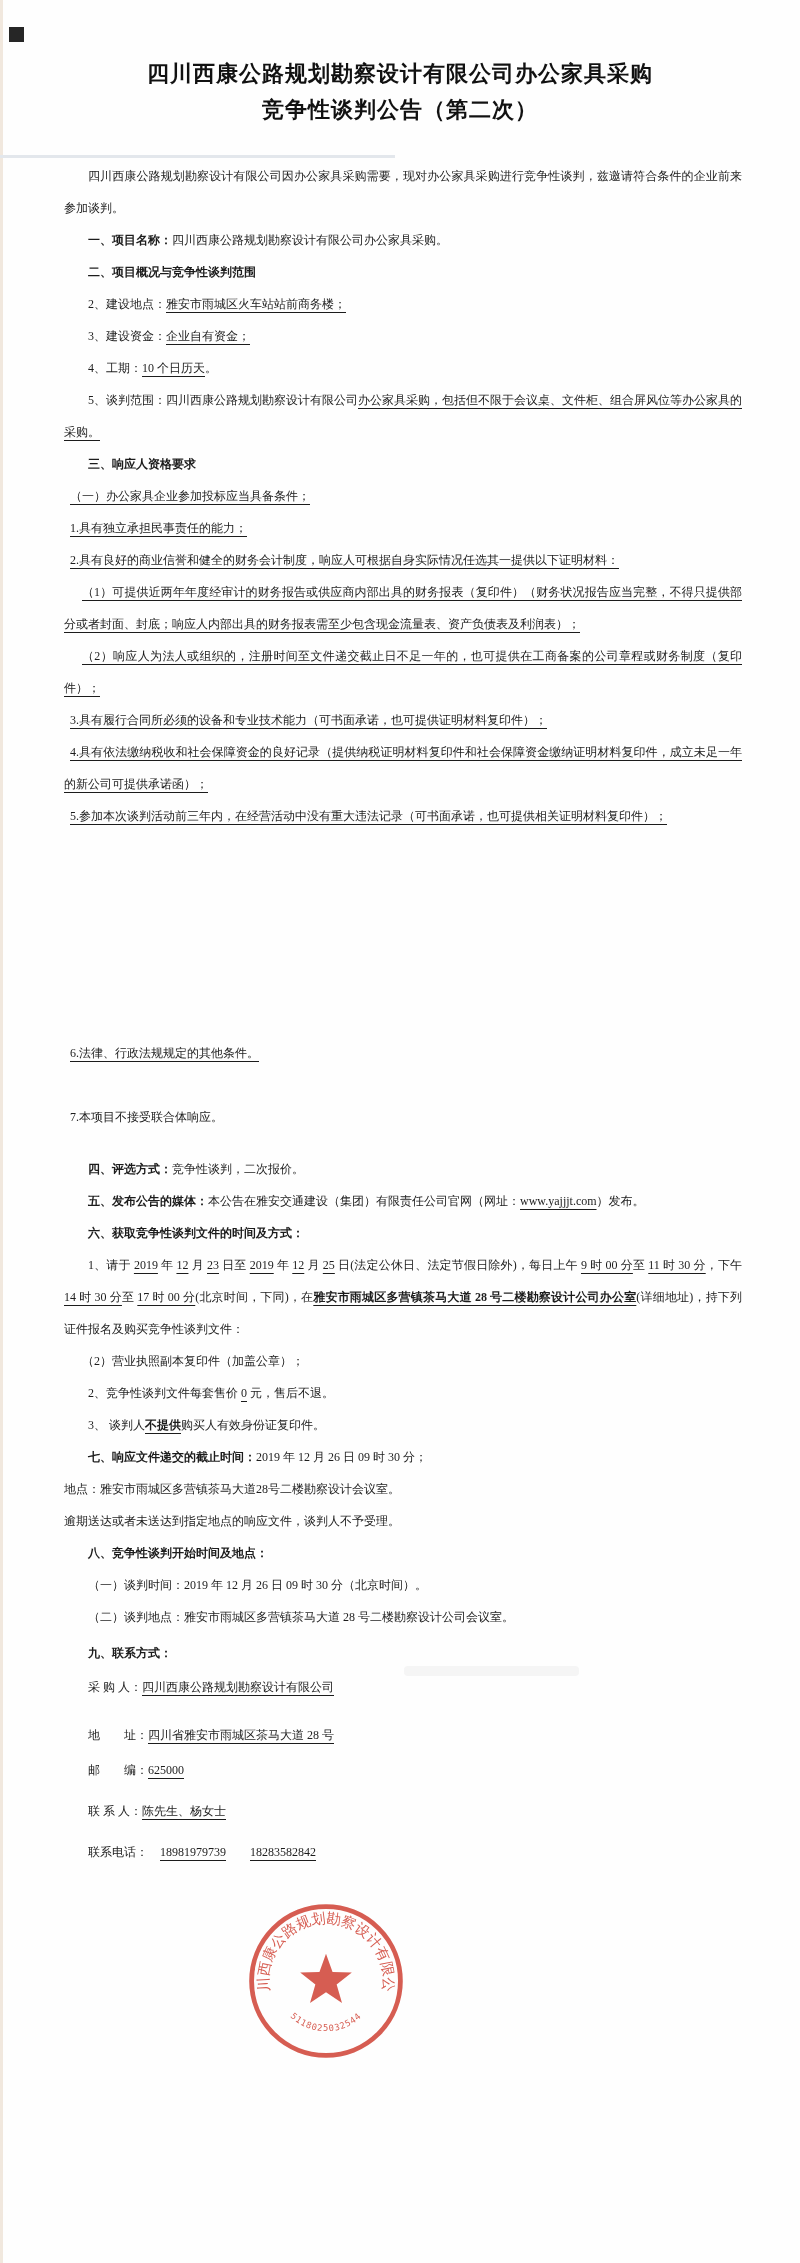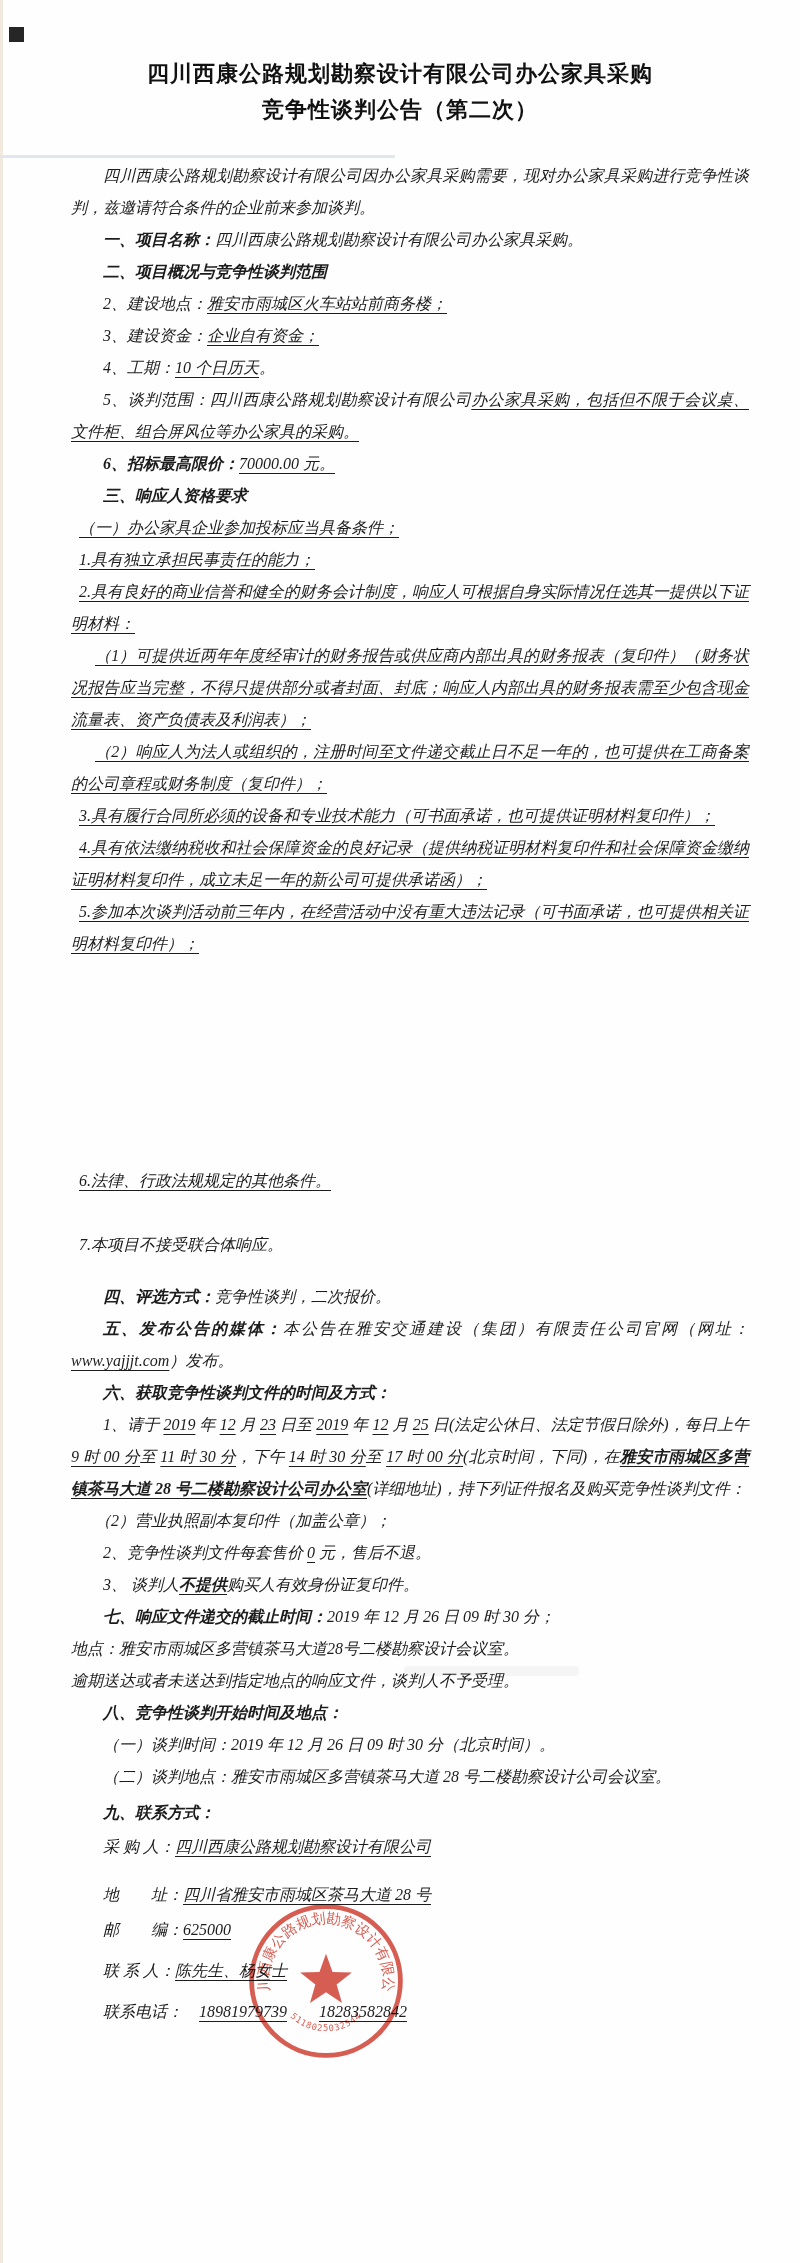--- a/index.html
+++ b/index.html
@@ -32,25 +32,24 @@
   }
   .scan-line{
     position:absolute;left:0;top:155px;width:395px;height:3px;
     background:#e3e7ec;
   }
   .smudge{
     position:absolute;left:404px;top:1666px;width:175px;height:10px;
     background:#ececec;border-radius:4px;opacity:.55;
   }
   .doc-body{
-    position:absolute;top:160px;left:71px;width:678px;
-    font-size:16px;
+    position:absolute;top:160px;left:64px;width:678px;
+    font-size:12px;
     line-height:32px;
     text-align:justify;
-    font-style:italic;
   }
   .para{margin:0;}
   .ind2{text-indent:2em;}
   .ind15{text-indent:1.5em;}
   .ind05{text-indent:0.5em;}
   .b{font-weight:bold;}
   .u{text-decoration:underline;text-underline-offset:4px;}
   .stamp{
     position:absolute;
     left:246px;top:1901px;
@@ -76,21 +75,20 @@
   <div class="smudge"></div>
 
   <div class="doc-body">
       <p class="para ind2"><span>四川西康公路规划勘察设计有限公司因办公家具采购需要，现对办公家具采购进行竞争性谈判，兹邀请符合条件的企业前来参加谈判。</span></p>
       <p class="para ind2"><span class="b">一、项目名称：</span><span>四川西康公路规划勘察设计有限公司办公家具采购。</span></p>
       <p class="para ind2"><span class="b">二、项目概况与竞争性谈判范围</span></p>
       <p class="para ind2"><span>2、建设地点：</span><span class="u">雅安市雨城区火车站站前商务楼；</span></p>
       <p class="para ind2"><span>3、建设资金：</span><span class="u">企业自有资金；</span></p>
       <p class="para ind2"><span>4、工期：</span><span class="u">10 个日历天</span><span>。</span></p>
       <p class="para ind2"><span>5、谈判范围：四川西康公路规划勘察设计有限公司</span><span class="u">办公家具采购，包括但不限于会议桌、文件柜、组合屏风位等办公家具的采购。</span></p>
-      <p class="para ind2"><span class="b">6、招标最高限价：</span><span class="u">70000.00 元。</span></p>
       <p class="para ind2"><span class="b">三、响应人资格要求</span></p>
       <p class="para ind05"><span class="u">（一）办公家具企业参加投标应当具备条件；</span></p>
       <p class="para ind05"><span class="u">1.具有独立承担民事责任的能力；</span></p>
       <p class="para ind05"><span class="u">2.具有良好的商业信誉和健全的财务会计制度，响应人可根据自身实际情况任选其一提供以下证明材料：</span></p>
       <p class="para ind15"><span class="u">（1）可提供近两年年度经审计的财务报告或供应商内部出具的财务报表（复印件）（财务状况报告应当完整，不得只提供部分或者封面、封底；响应人内部出具的财务报表需至少包含现金流量表、资产负债表及利润表）；</span></p>
       <p class="para ind15"><span class="u">（2）响应人为法人或组织的，注册时间至文件递交截止日不足一年的，也可提供在工商备案的公司章程或财务制度（复印件）；</span></p>
       <p class="para ind05"><span class="u">3.具有履行合同所必须的设备和专业技术能力（可书面承诺，也可提供证明材料复印件）；</span></p>
       <p class="para ind05"><span class="u">4.具有依法缴纳税收和社会保障资金的良好记录（提供纳税证明材料复印件和社会保障资金缴纳证明材料复印件，成立未足一年的新公司可提供承诺函）；</span></p>
       <p class="para ind05"><span class="u">5.参加本次谈判活动前三年内，在经营活动中没有重大违法记录（可书面承诺，也可提供相关证明材料复印件）；</span></p>
       <p class="para ind05" style="margin-top: 205px;"><span class="u">6.法律、行政法规规定的其他条件。</span></p>

